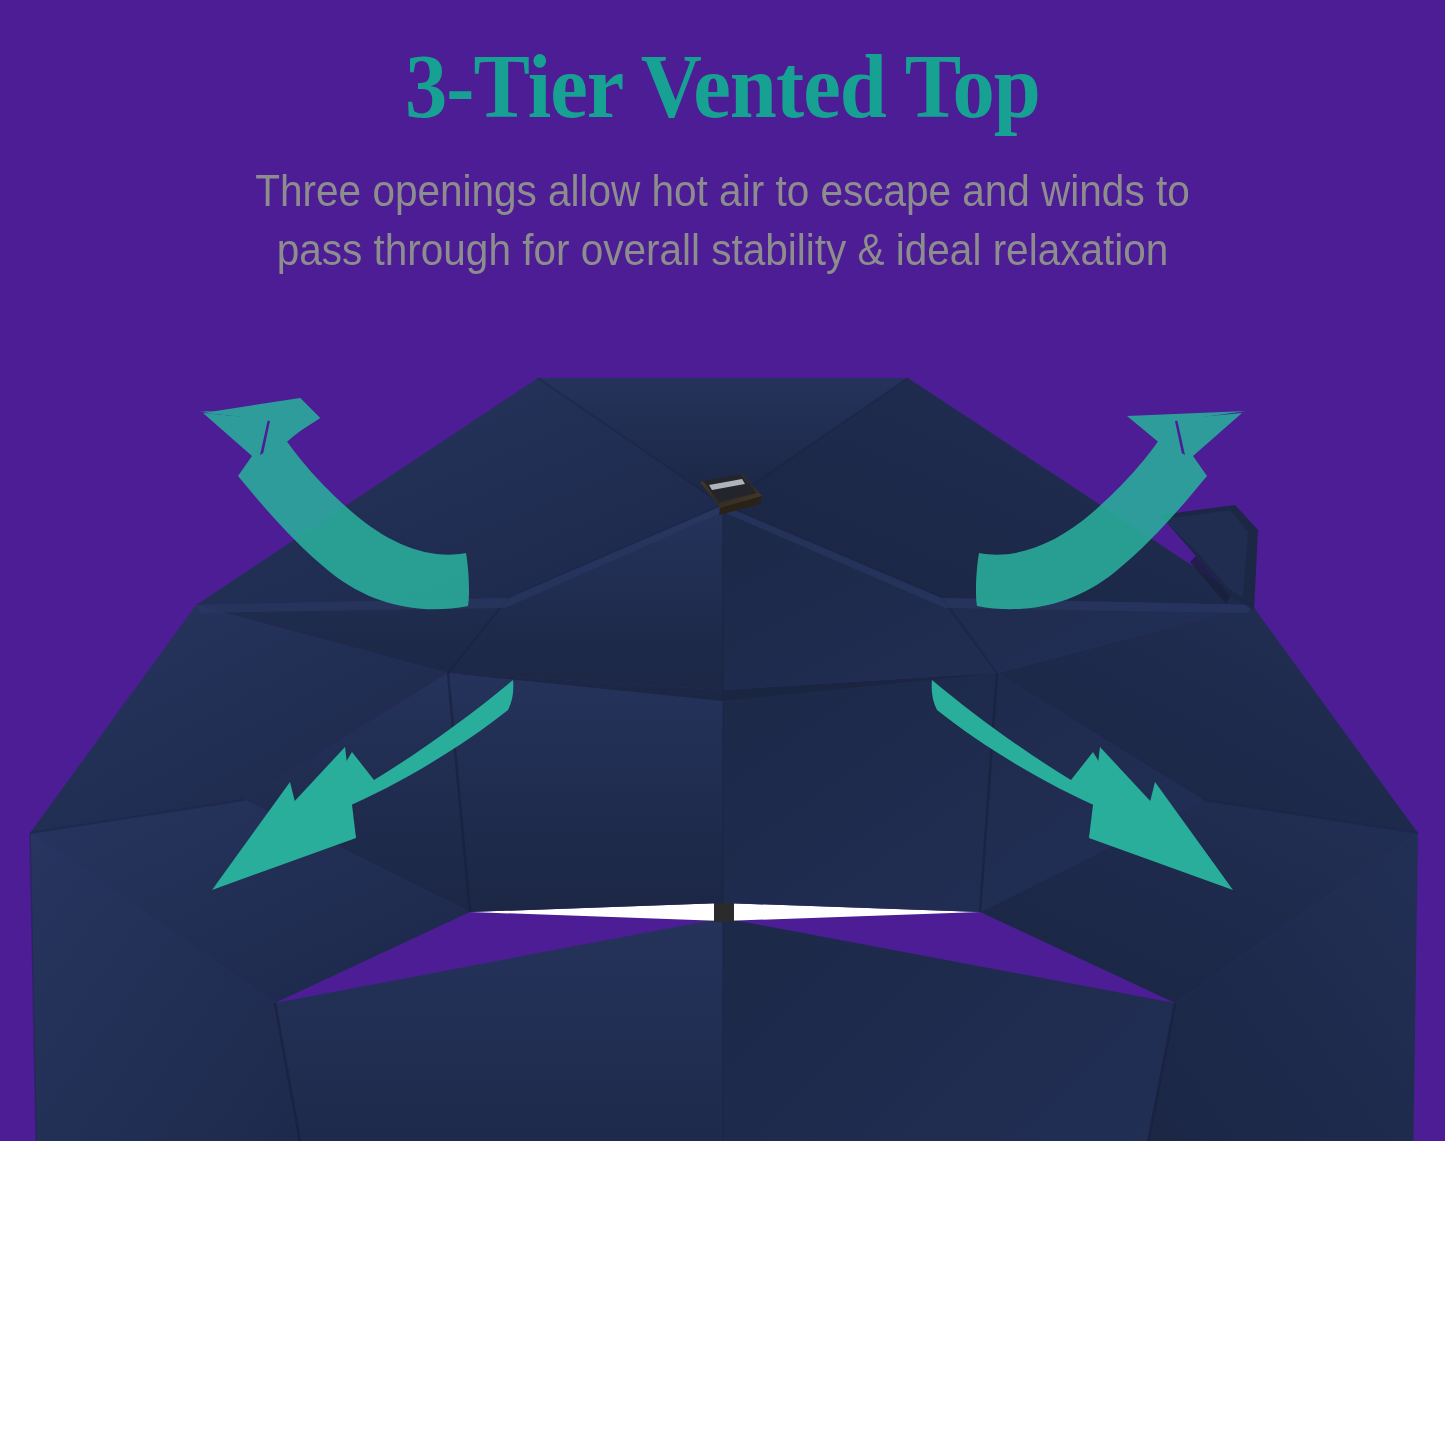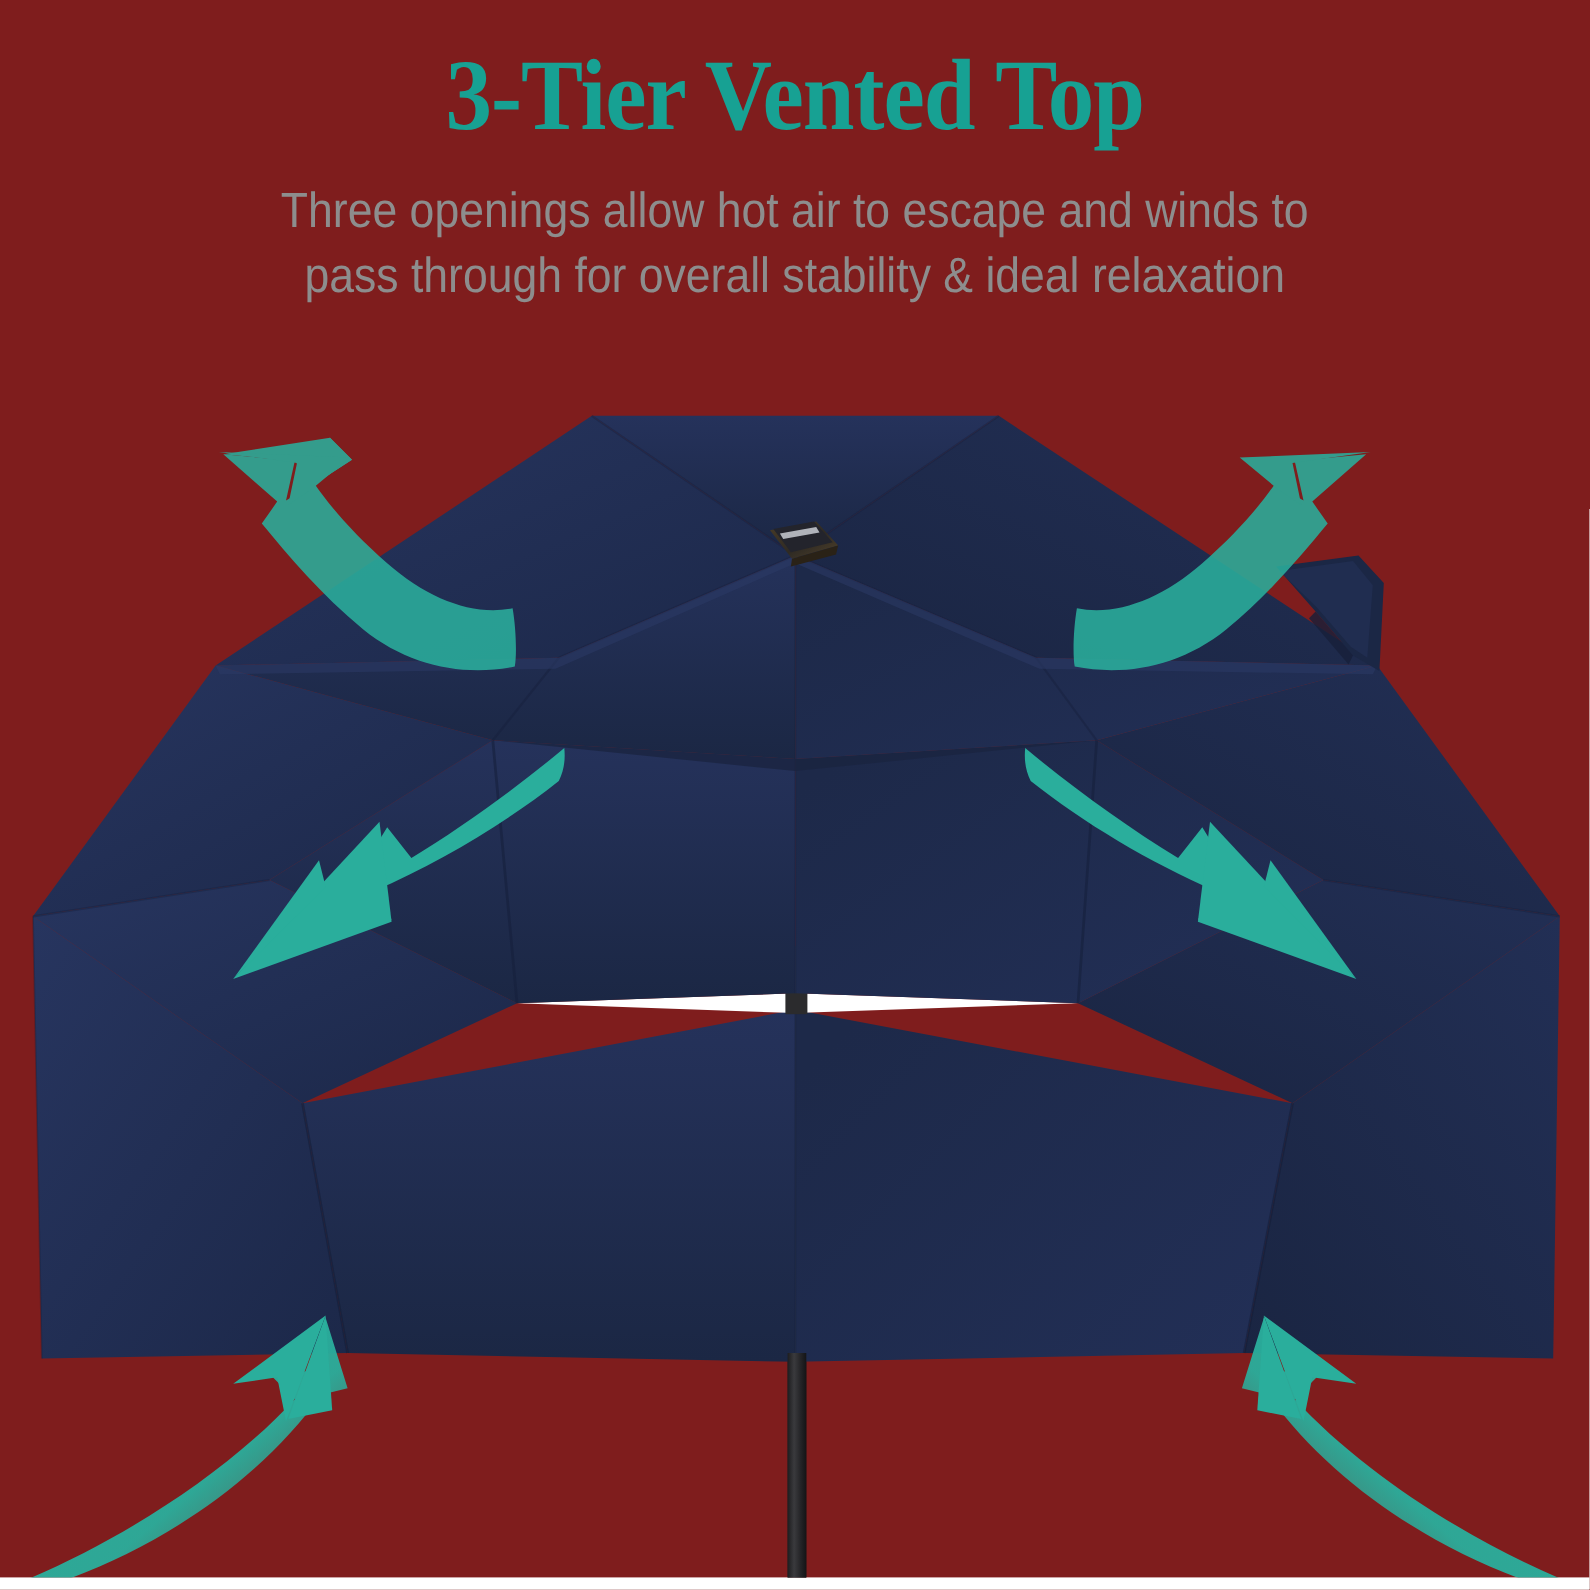--- a/index.html
+++ b/index.html
@@ -11,22 +11,22 @@
     width: 1445px;
     height: 1445px;
     font-family: "Liberation Sans", sans-serif;
     overflow: hidden;
     position: relative;
   }
 
   #stage {
     position: relative;
     width: 1445px;
-    height: 1434px;
-    background: #7f1d1d;
+    height: 1141px;
+    background: #4c1d95;
     overflow: hidden;
   }
 
   
   .header {
     position: absolute;
     left: 0;
     top: 0;
     width: 1445px;
     text-align: center;

